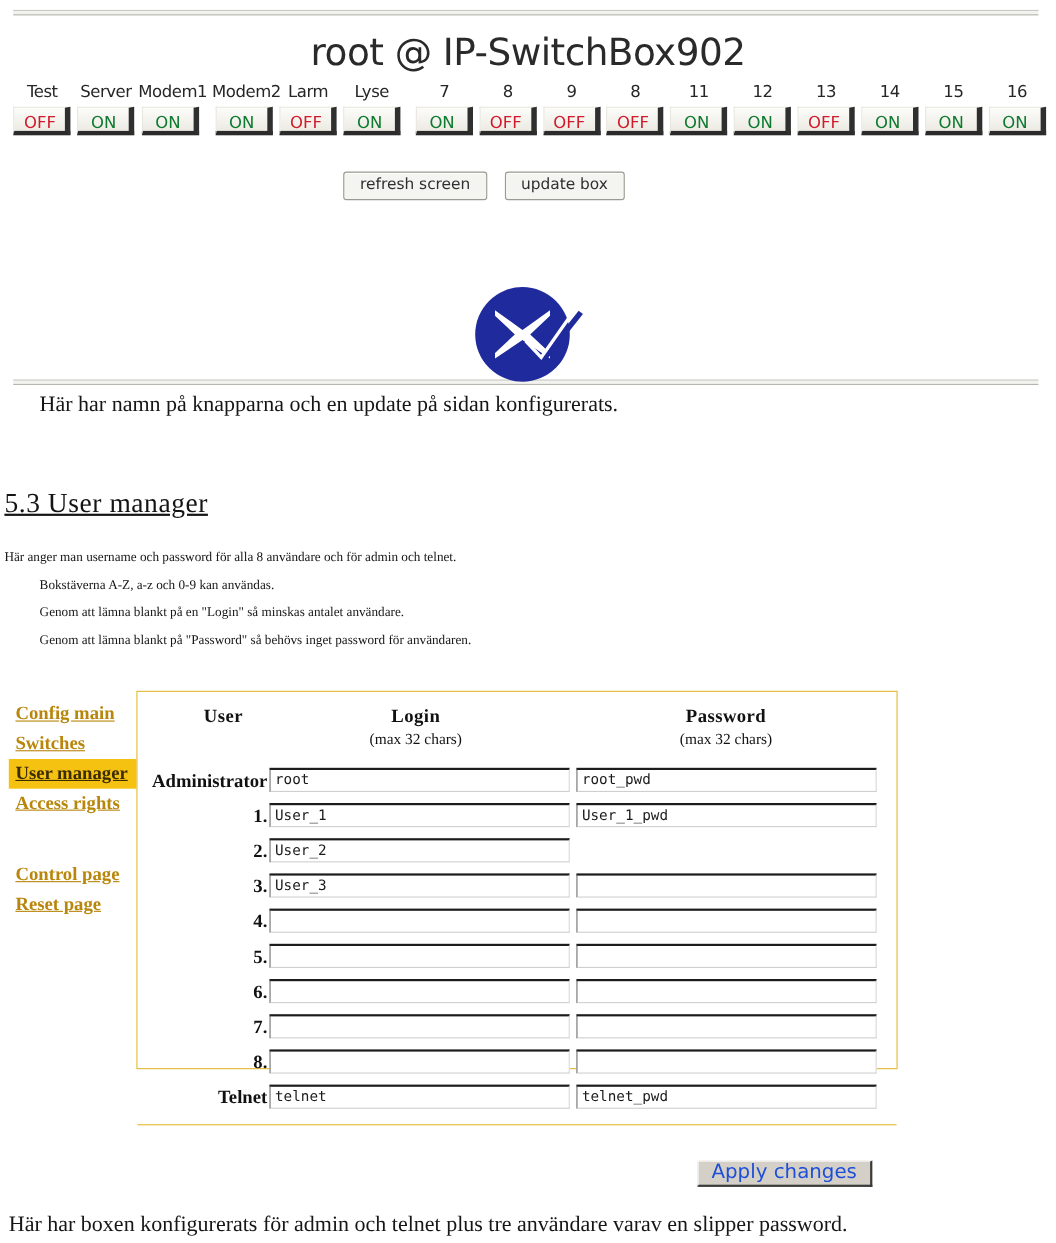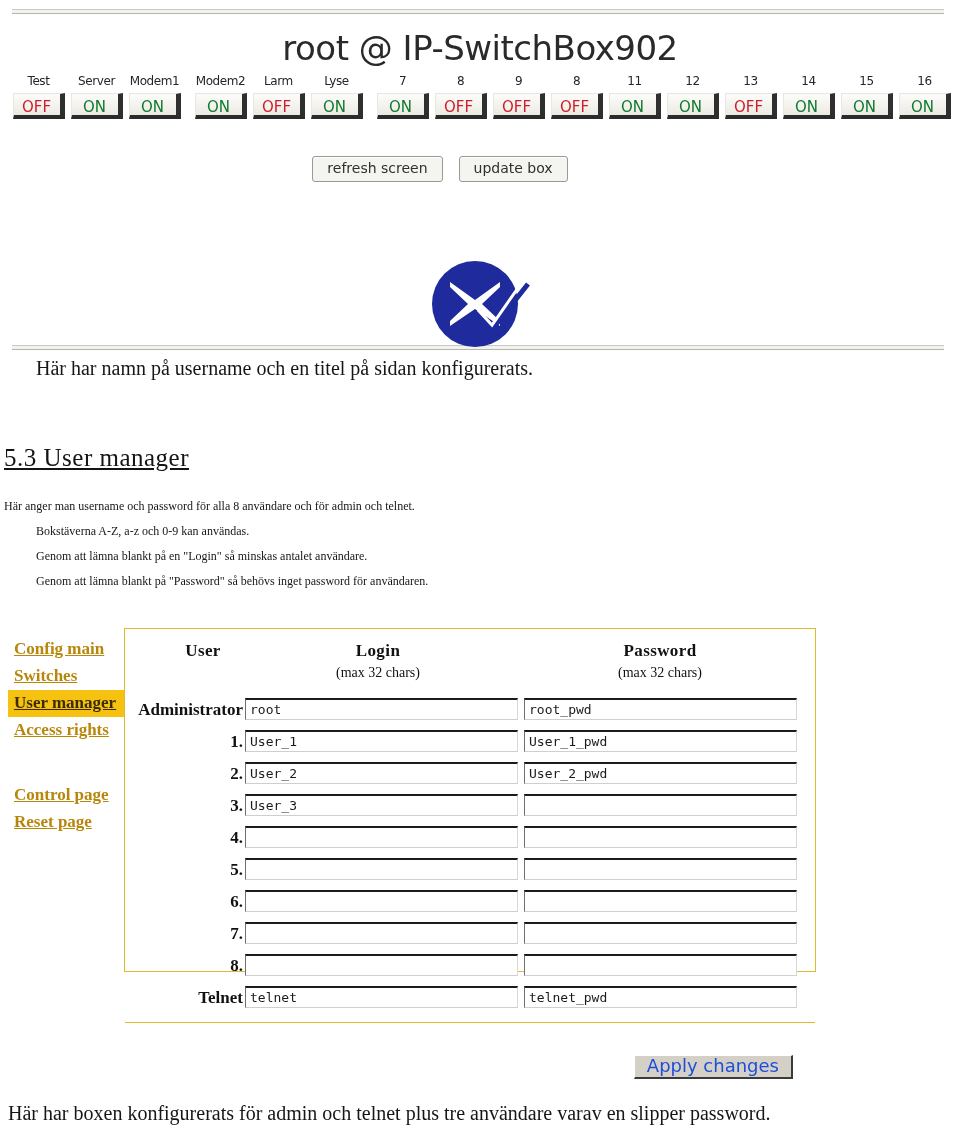--- a/index.html
+++ b/index.html
@@ -59,21 +59,21 @@
     align-items: flex-end;
   }
   .switch-cell {
     width: 58px;
     margin-right: 1px;
     text-align: center;
   }
   .switch-cell.gap { margin-right: 9px; }
   .switch-label {
     font-family: "DejaVu Sans", sans-serif;
-    font-size: 12px;
+    font-size: 15px;
     color: #262626;
     margin-bottom: 5px;
     white-space: nowrap;
     letter-spacing: -0.4px;
   }
   .switch-btn {
     position: relative;
     display: inline-block;
     width: 52px;
     height: 26px;
@@ -392,21 +392,21 @@
   <div class="logo">
     <svg width="104" height="96" viewBox="0 0 104 96">
       <circle cx="47" cy="50" r="43" fill="#1f2a9c"></circle>
       <path d="M22 28 L47 46 L72 28 L72 33 L54 50 L72 67 L72 72 L47 55 L22 72 L22 67 L40 50 L22 33 Z" fill="#ffffff"></path>
       <path d="M44 60 L62 78 L100 30" fill="none" stroke="#1f2a9c" stroke-width="5"></path>
       <path d="M50 56 L64 71 L97 24" fill="none" stroke="#ffffff" stroke-width="3"></path>
     </svg>
   </div>
 </div>
 
-<div class="caption c1">Här har namn på username och en titel på sidan konfigurerats.</div>
+<div class="caption c1">Här har namn på knapparna och en update på sidan konfigurerats.</div>
 
 <div class="heading">5.3 User manager</div>
 
 <div class="para" id="paragraph">
     <div class="para-line">Här anger man username och password för alla 8 användare och för admin och telnet.</div>
     <div class="para-line indent">Bokstäverna A-Z, a-z och 0-9 kan användas.</div>
     <div class="para-line indent">Genom att lämna blankt på en "Login" så minskas antalet användare.</div>
     <div class="para-line indent">Genom att lämna blankt på "Password" så behövs inget password för användaren.</div>
   </div>
 
@@ -447,21 +447,20 @@
             <div class="fld pass">root_pwd</div>
           </div>
           <div class="um-row">
             <div class="row-label">1.</div>
             <div class="fld login">User_1</div>
             <div class="fld pass">User_1_pwd</div>
           </div>
           <div class="um-row">
             <div class="row-label">2.</div>
             <div class="fld login">User_2</div>
-            <div class="fld pass">User_2_pwd</div>
           </div>
           <div class="um-row">
             <div class="row-label">3.</div>
             <div class="fld login">User_3</div>
             <div class="fld pass"></div>
           </div>
           <div class="um-row">
             <div class="row-label">4.</div>
             <div class="fld login"></div>
             <div class="fld pass"></div>

